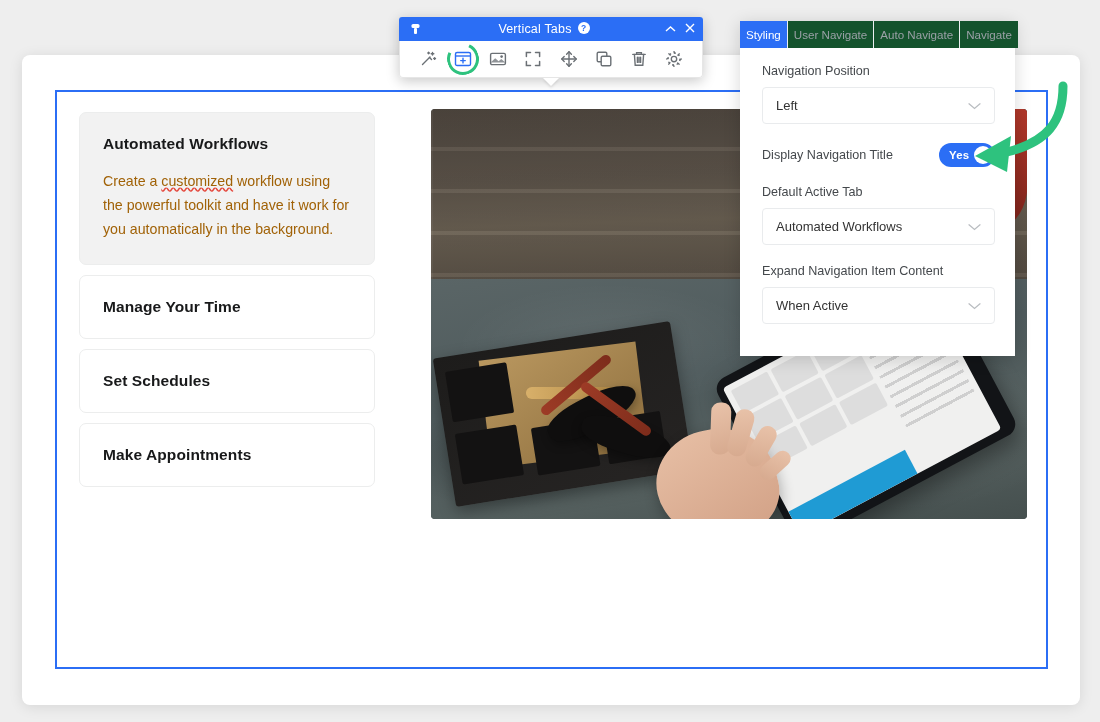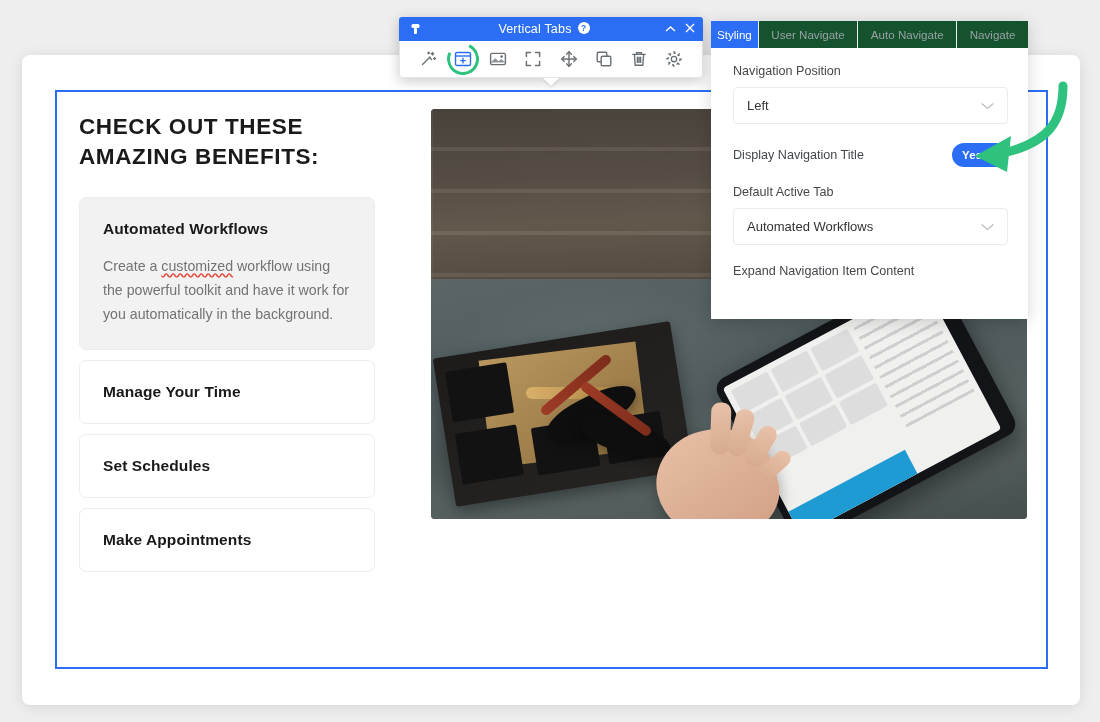--- a/index.html
+++ b/index.html
@@ -63,21 +63,21 @@
   .tab-title {
     font-size: 15.5px;
     font-weight: bold;
     color: #18191a;
     letter-spacing: 0.1px;
   }
   .tab-body {
     margin-top: 17px;
     font-size: 14.2px;
     line-height: 1.68;
-    color: #737373;
+    color: #a16207;
   }
   .misspell {
     text-decoration: underline wavy #e4473c;
     text-decoration-skip-ink: none;
   }
 
   
   .photo-wrap {
     position: absolute;
     left: 374px; top: 17px;
@@ -232,22 +232,22 @@
     position:absolute; left:50%; bottom:-8px; margin-left:-8px;
     width:0;height:0;
     border-left:8px solid transparent;
     border-right:8px solid transparent;
     border-top:8px solid #ffffff;
     filter: drop-shadow(0 2px 1px rgba(0,0,0,.10));
   }
 
   
   .settings {
-    position:absolute; left:711px; top:21px;
-    width:317px;
+    position:absolute; left:740px; top:21px;
+    width:275px;
     background:#ffffff;
     box-shadow:0 3px 16px rgba(0,0,0,0.16);
     z-index:40;
   }
   .set-tabs { display:flex; height:27px; }
   .set-tab {
     flex:1 1 auto;
     display:flex;align-items:center;justify-content:center;
     font-size:11.6px; color:#9aa0a6;
     background:#14532d; border-right:1px solid #eceff1;
@@ -299,24 +299,20 @@
 </head>
 <body>
 
 <div id="stage">
 
   <div class="page-canvas"></div>
 
   <div class="module-frame">
 
     <div class="left-col">
-      <h1 class="headline">
-        <span class="ln">CHECK OUT THESE</span>
-        <span class="ln">AMAZING BENEFITS:</span>
-      </h1>
 
       <div class="tab-item active">
         <div class="tab-title">Automated Workflows</div>
         <div class="tab-body"><span>Create a </span><span class="misspell">customized</span><span> workflow using the powerful toolkit and have it work for you automatically in the background.</span></div>
       </div>
 
       <div class="tab-item">
         <div class="tab-title">Manage Your Time</div>
       </div>
 
@@ -515,20 +511,28 @@
       <div class="select">
         <span>Automated Workflows</span>
         <span class="chev">
           <svg width="13" height="8" viewBox="0 0 13 8" fill="none" stroke="currentColor" stroke-width="1.3" stroke-linecap="round">
               <path d="M1 1.8 L6.5 6.4 L12 1.8"></path>
             </svg>
         </span>
       </div>
 
       <div class="set-label">Expand Navigation Item Content</div>
+      <div class="select" style="margin-bottom:0;">
+        <span>When Active</span>
+        <span class="chev">
+          <svg width="13" height="8" viewBox="0 0 13 8" fill="none" stroke="currentColor" stroke-width="1.3" stroke-linecap="round">
+              <path d="M1 1.8 L6.5 6.4 L12 1.8"></path>
+            </svg>
+        </span>
+      </div>
 
     </div>
   </div>
 
   <svg class="arrow-svg" width="115" height="100" viewBox="0 0 115 100">
     <path d="M108 6 C 108 42, 92 62, 52 72" fill="none" stroke="#2ec27e" stroke-width="9" stroke-linecap="round"></path>
     <path d="M20 76 L56 56 L52 92 Z" fill="#2ec27e"></path>
   </svg>
 
 </div>

